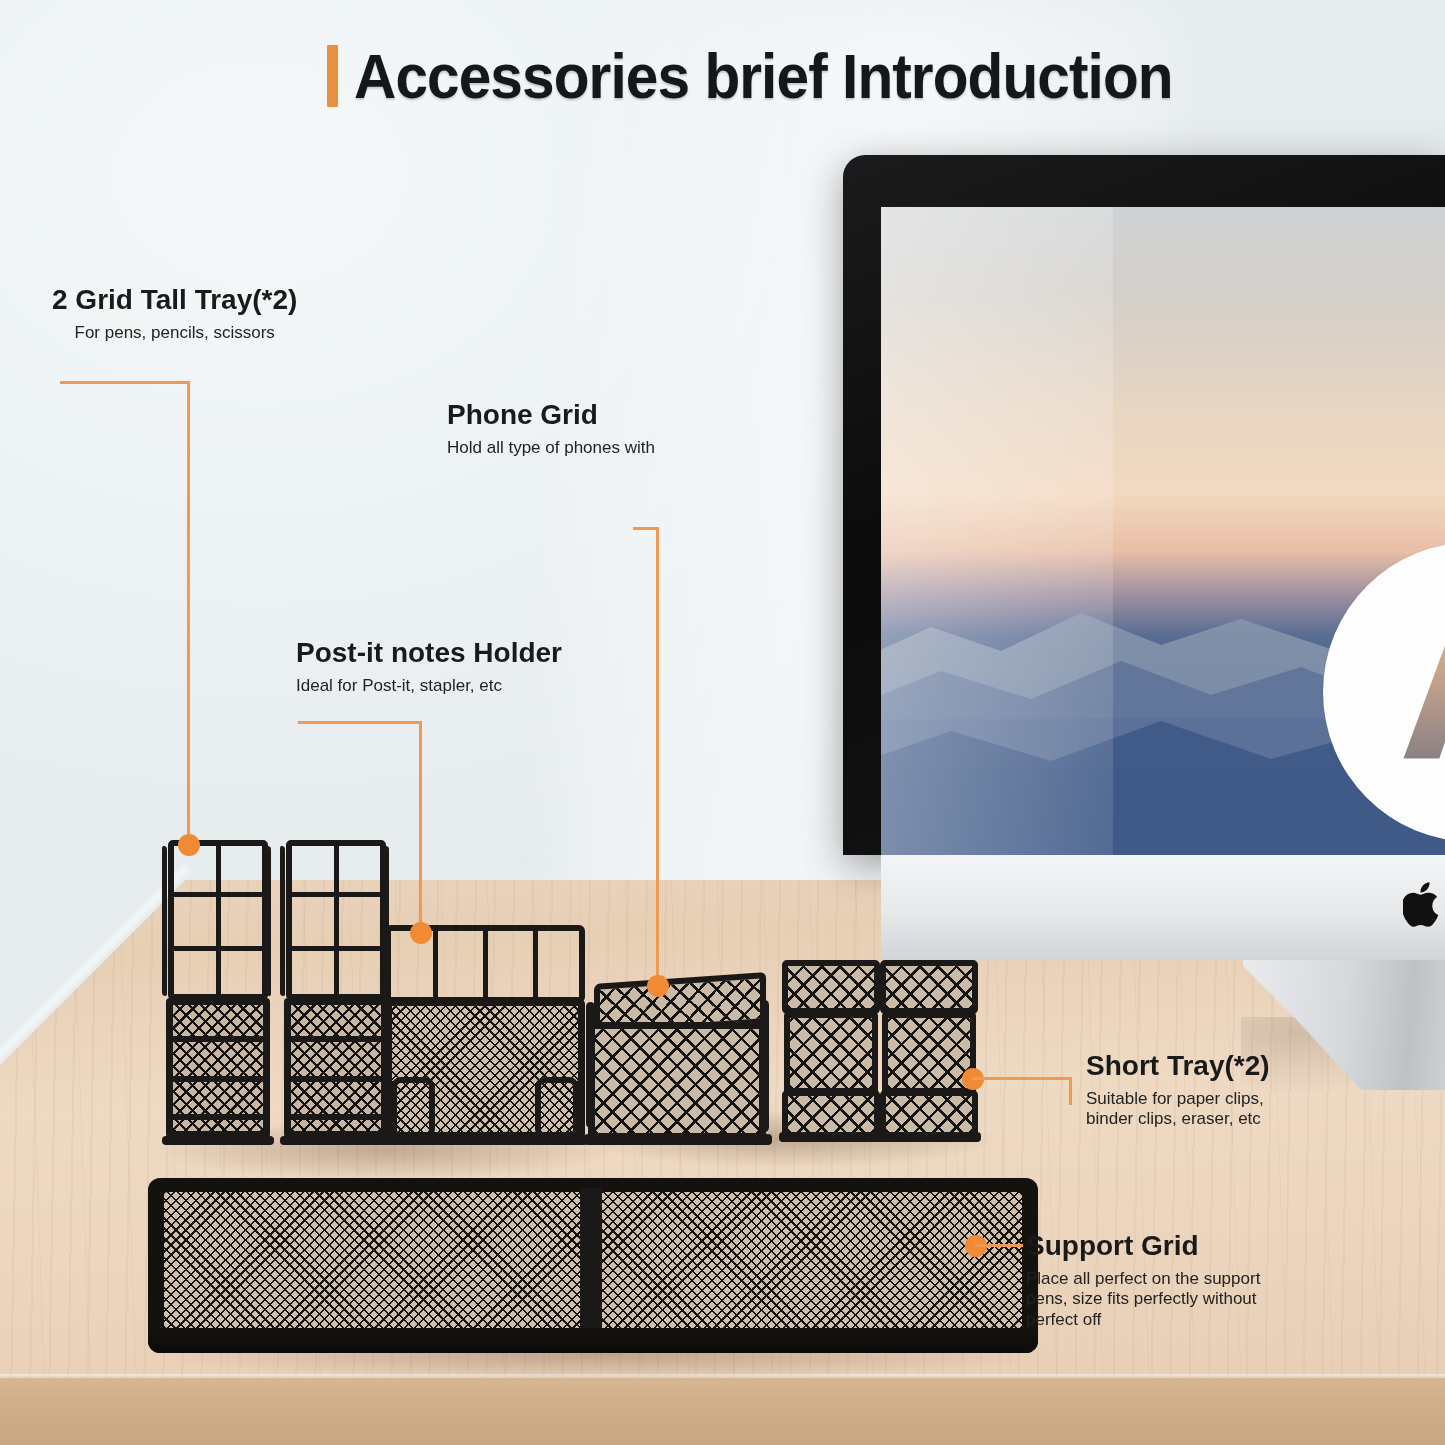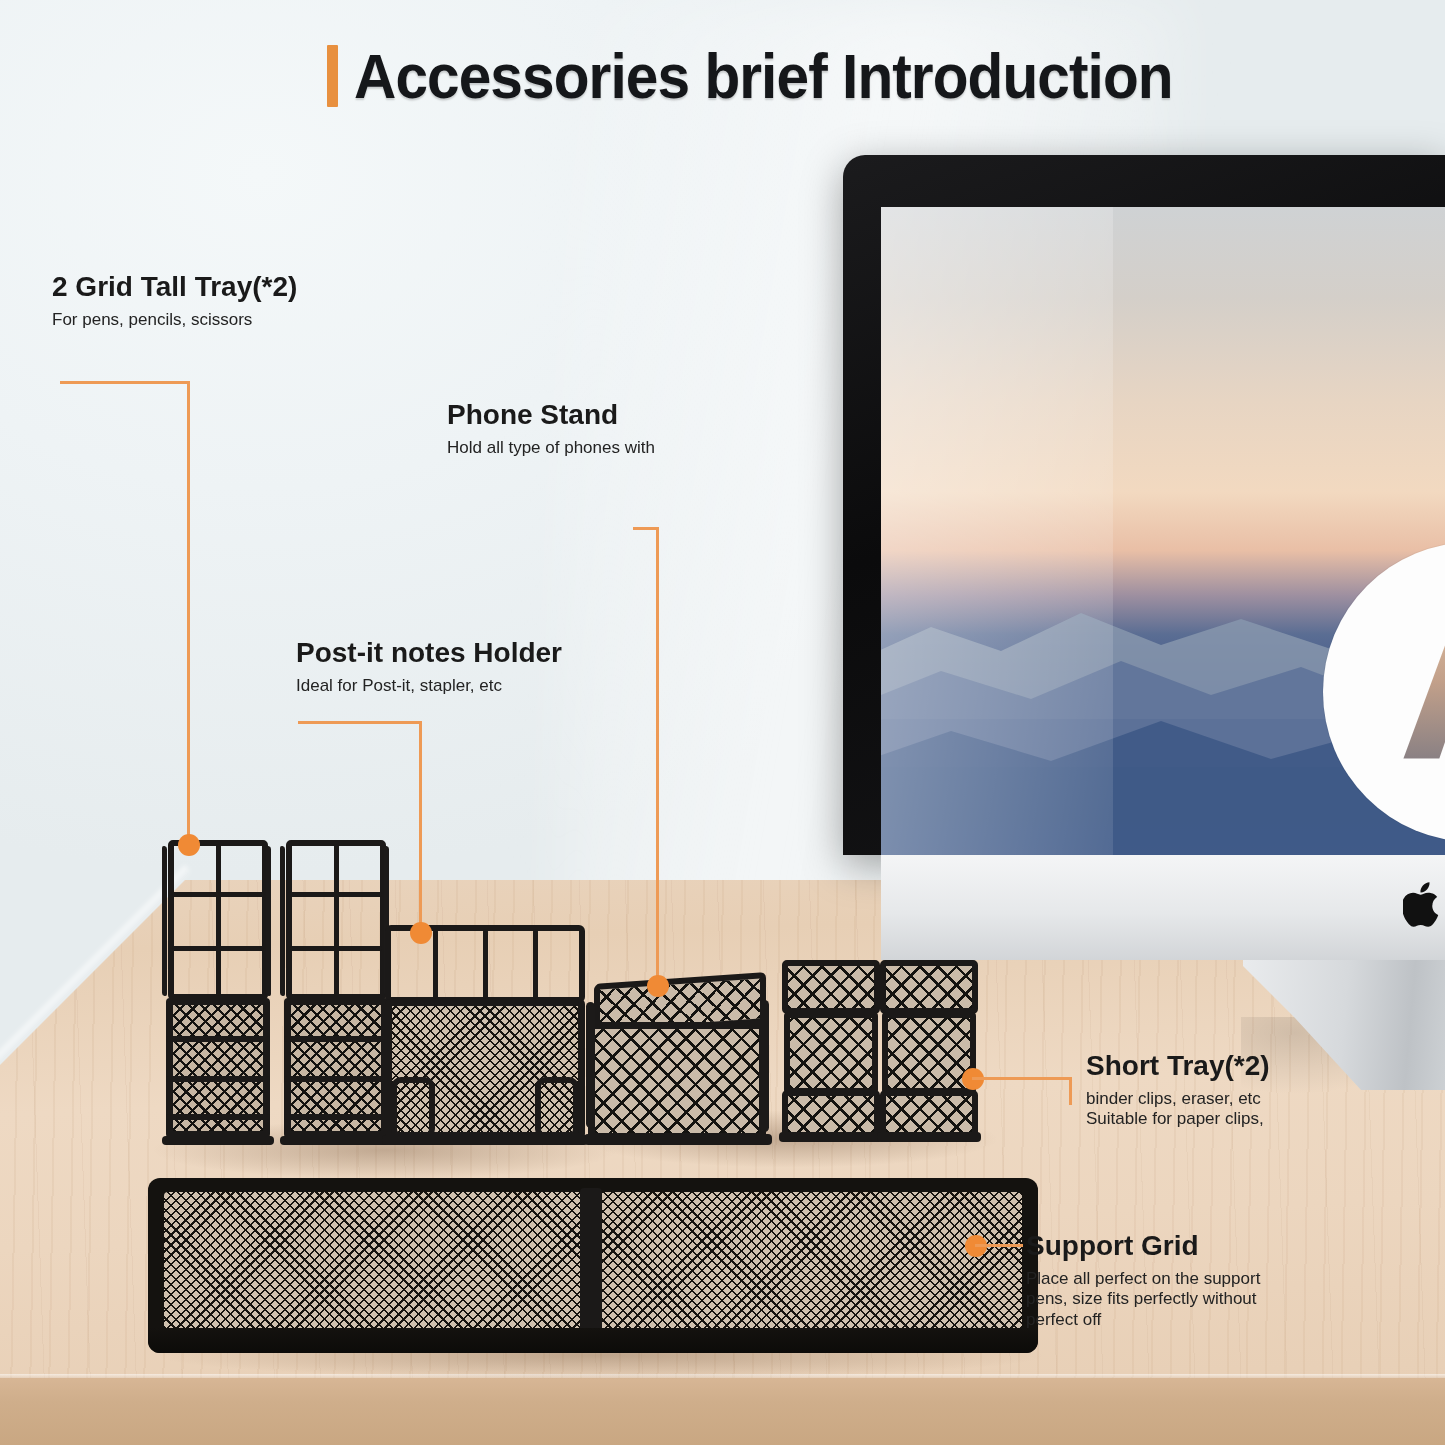--- a/index.html
+++ b/index.html
@@ -282,39 +282,39 @@
   <div class="leader leader-v" style="left:656px;top:527px;height:457px;"></div>
   <div class="dot" style="left:647px;top:975px;"></div>
 
   <div class="dot" style="left:962px;top:1068px;"></div>
   <div class="leader leader-h" style="left:972px;top:1077px;width:100px;"></div>
   <div class="leader leader-v" style="left:1069px;top:1077px;height:28px;"></div>
 
   <div class="dot" style="left:965px;top:1235px;"></div>
   <div class="leader leader-h" style="left:975px;top:1244px;width:48px;"></div>
 
-  <div class="label" style="left:52px;top:270px;">
+  <div class="label" style="left:52px;top:283px;text-align:center;">
     <div class="l-title">2 Grid Tall Tray(*2)</div>
     <div class="l-desc">For pens, pencils, scissors</div>
   </div>
 
   <div class="label" style="left:447px;top:398px;">
-    <div class="l-title">Phone Stand</div>
+    <div class="l-title">Phone Grid</div>
     <div class="l-desc">Hold all type of phones with</div>
   </div>
 
   <div class="label" style="left:296px;top:636px;">
     <div class="l-title">Post-it notes Holder</div>
     <div class="l-desc">Ideal for Post-it, stapler, etc</div>
   </div>
 
   <div class="label" style="left:1086px;top:1049px;">
     <div class="l-title">Short Tray(*2)</div>
+    <div class="l-desc">Suitable for paper clips,</div>
     <div class="l-desc">binder clips, eraser, etc</div>
-    <div class="l-desc">Suitable for paper clips,</div>
   </div>
 
   <div class="label" style="left:1026px;top:1229px;">
     <div class="l-title">Support Grid</div>
     <div class="l-desc">Place all perfect on the support</div>
     <div class="l-desc">pens, size fits perfectly without</div>
     <div class="l-desc">perfect off</div>
   </div>
 
 </div>

